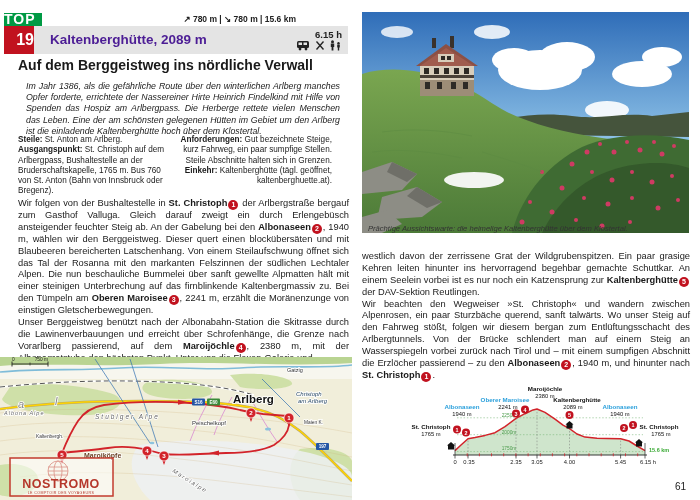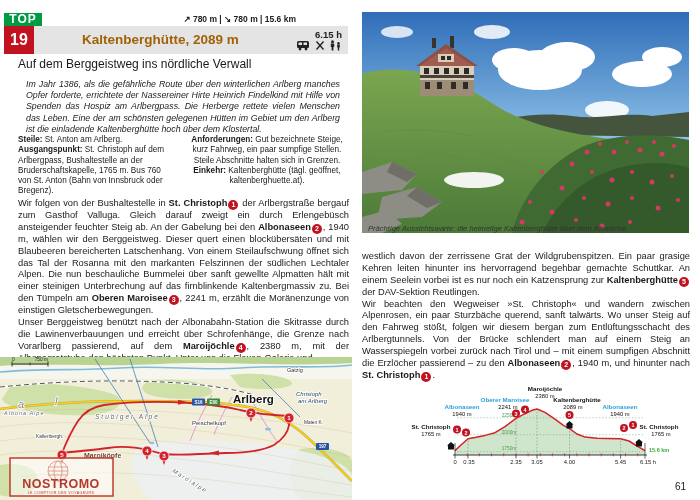--- a/index.html
+++ b/index.html
@@ -1,35 +1,35 @@
 <!DOCTYPE html>
 <html><head>
 <meta charset="utf-8">
 <style>
   html,body{margin:0;padding:0;background:#888;}
   .page{position:relative;width:700px;height:500px;background:#ffffff;overflow:hidden;
         font-family:"Liberation Sans",sans-serif;color:#1a1a1a;}
   
   .top-badge{position:absolute;left:4px;top:13px;width:38px;height:13px;background:#009a44;
-             color:#fff;font-size:12px;font-weight:bold;letter-spacing:1px;text-align:center;line-height:13px;}
+             color:#fff;font-size:14px;font-weight:bold;letter-spacing:1px;line-height:13px;}
   .tour-no{position:absolute;left:4px;top:26px;width:30px;height:28px;background:#c1121f;color:#fff;
-           font-size:16px;font-weight:bold;text-align:center;line-height:28px;}
+           font-size:16px;font-weight:bold;text-align:right;line-height:28px;}
   .title-band{position:absolute;left:34px;top:26px;width:314px;height:28px;background:#e4e4e4;}
-  .page-title{position:absolute;left:16px;top:6px;font-size:13.5px;font-weight:bold;color:#a16207;margin-left:32px;}
+  .page-title{position:absolute;left:16px;top:6px;font-size:13.5px;font-weight:bold;color:#4c1d95;}
   .hdr-stats{position:absolute;left:0px;top:14px;width:296px;text-align:right;font-size:8.5px;font-weight:bold;color:#222;}
   .hdr-time{position:absolute;right:6px;top:3px;font-size:9.5px;font-weight:bold;color:#222;}
   .hdr-icons{position:absolute;right:6px;top:14px;width:60px;height:12px;text-align:right;}
   .hdr-icons svg{vertical-align:top;}
   
   .lcol{position:absolute;left:18px;top:57px;width:330px;}
-  .intro-head{font-size:12px;font-weight:normal;margin:0 0 3px 0;}
+  .intro-head{font-size:14px;font-weight:bold;margin:0 0 3px 0;}
   .intro-text{font-size:8.8px;font-style:italic;line-height:1.27;text-align:justify;color:#222;margin:8px;}
   .infobox{position:absolute;left:18px;top:135px;width:332px;font-size:8.2px;line-height:1.25;}
   .info-col-l{position:absolute;left:0;top:0;width:158px;text-align:left;}
-  .info-col-r{position:absolute;left:168px;top:0;width:162px;text-align:center;}
+  .info-col-r{position:absolute;left:152px;top:0;width:162px;text-align:right;}
   .body-text{position:absolute;left:18px;top:198px;width:331px;font-size:9.3px;line-height:1.275;
              text-align:justify;color:#1a1a1a;}
   .circ{display:inline-block;width:10px;height:10px;border-radius:50%;background:#c1121f;color:#fff;
         font-size:7px;font-weight:bold;text-align:center;line-height:10px;vertical-align:-1px;margin:0 1px;font-style:normal;}
   
   .photo{position:absolute;left:362px;top:12px;width:327px;height:221px;}
   .caption{position:absolute;left:368px;top:224px;width:320px;font-size:7.6px;font-style:italic;color:#333;}
   .body-right{position:absolute;left:362px;top:251px;width:328px;font-size:9.3px;line-height:1.275;
               text-align:justify;color:#1a1a1a;}
   .body-right p{margin:0;}

